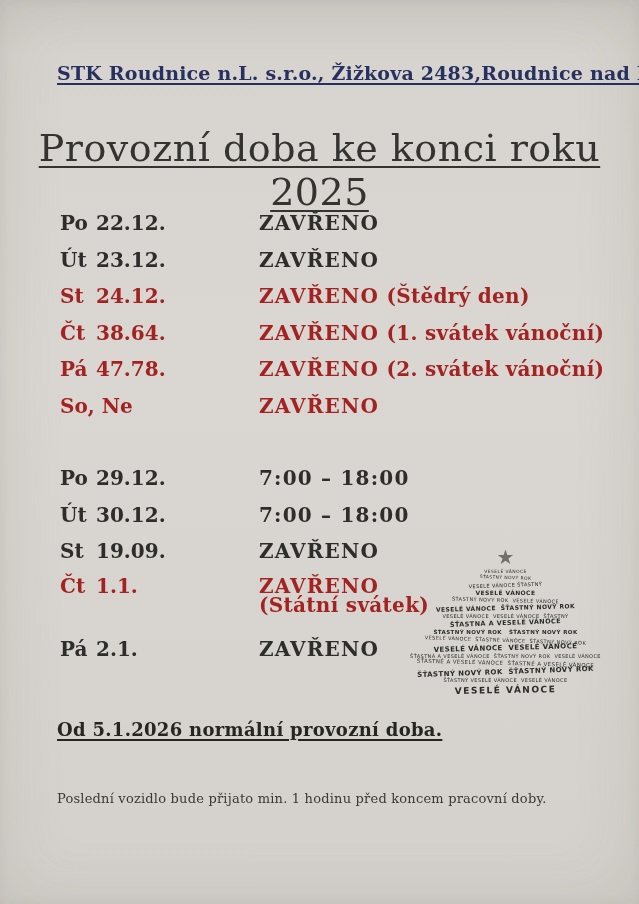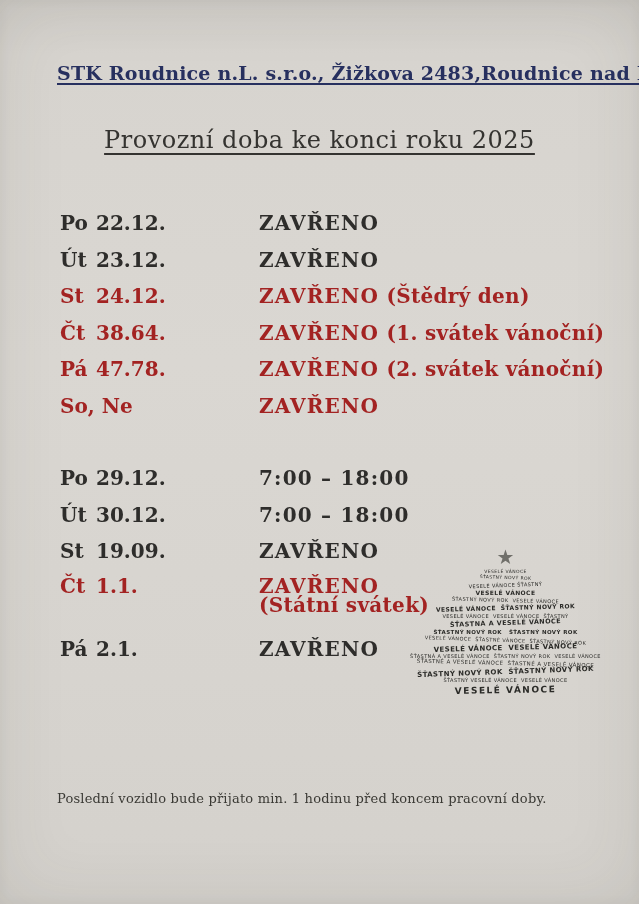--- a/index.html
+++ b/index.html
@@ -19,21 +19,21 @@
     color:#27305f;
     text-decoration:underline;
     text-decoration-thickness:2px;
     text-underline-offset:3px;
     letter-spacing:.2px;
     white-space:nowrap;
   }
   .page-title{
     position:absolute;left:0;top:126px;width:100%;
     text-align:center;
-    font-size:24px;font-weight:normal;
+    font-size:38px;font-weight:normal;
     color:#343330;
     letter-spacing:.5px;
   }
   .page-title span{
     text-decoration:underline;
     text-decoration-thickness:1.5px;
     text-underline-offset:5px;
   }
   .sched{
     position:absolute;left:60px;width:480px;
@@ -195,16 +195,17 @@
     <div class="tl l8">ŠŤASTNÝ NOVÝ ROK   ŠŤASTNÝ NOVÝ ROK</div>
     <div class="tl l9">VESELÉ VÁNOCE  ŠŤASTNÉ VÁNOCE  ŠŤASTNÝ NOVÝ ROK</div>
     <div class="tl l10">VESELÉ VÁNOCE  VESELÉ VÁNOCE</div>
     <div class="tl l11">ŠŤASTNÁ A VESELÉ VÁNOCE  ŠŤASTNÝ NOVÝ ROK  VESELÉ VÁNOCE</div>
     <div class="tl l12">ŠŤASTNÉ A VESELÉ VÁNOCE  ŠŤASTNÉ A VESELÉ VÁNOCE</div>
     <div class="tl l13">ŠŤASTNÝ NOVÝ ROK  ŠŤASTNÝ NOVÝ ROK</div>
     <div class="tl l14">ŠŤASTNÝ VESELÉ VÁNOCE  VESELÉ VÁNOCE</div>
     <div class="tl l15">VESELÉ VÁNOCE</div>
   </div>
 
+  <div class="from-note">Od 5.1.2026 normální provozní doba.</div>
 
   <div class="last-note">Poslední vozidlo bude přijato min. 1 hodinu před koncem pracovní doby.</div>
 
 </div>
 
 </body></html>

